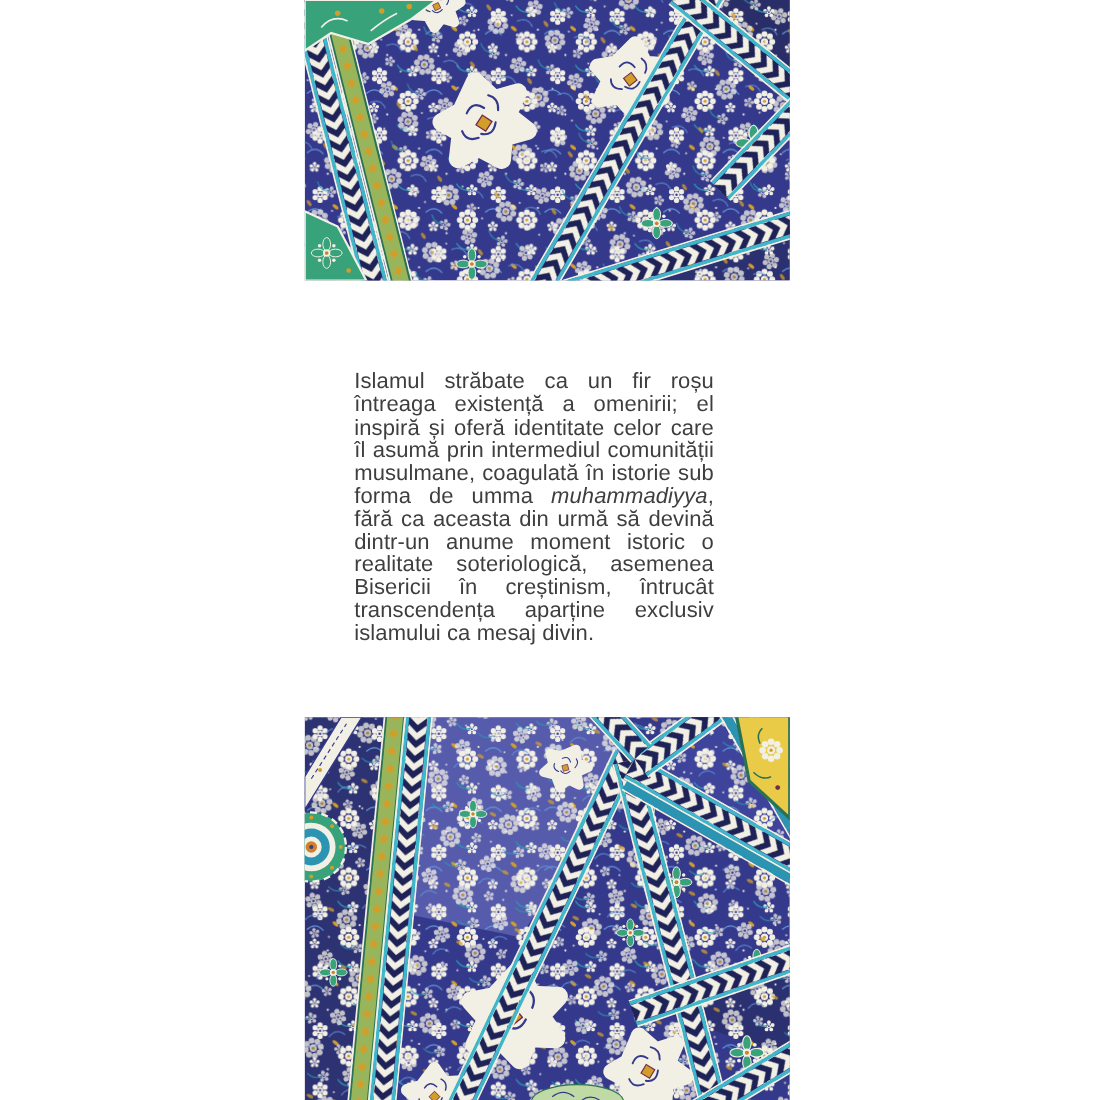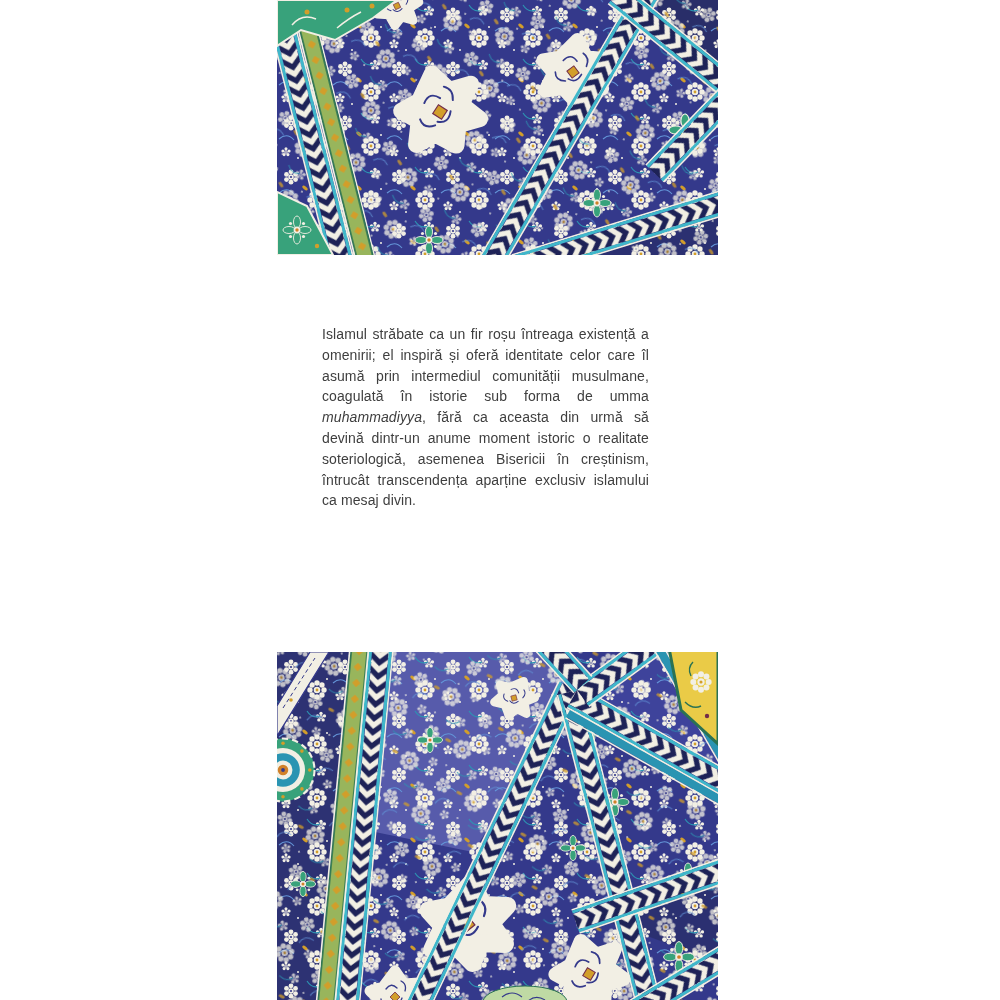--- a/index.html
+++ b/index.html
@@ -12,22 +12,22 @@
   body{
     width:1000px;height:1000px;position:relative;overflow:hidden;
     background:var(--page_bg);
     font-family:"Liberation Sans", sans-serif;
   }
   figure.mosaic{position:absolute;margin:0;padding:0;line-height:0;}
   .mosaic-top{left:277px;top:0;width:441px;height:255px;}
   .mosaic-bottom{left:277px;top:652px;width:441px;height:348px;}
   svg{display:block;}
   .body-text{
-    position:absolute;left:322px;top:324px;width:327px;margin:0;
-    font-size:14px;line-height:20.8px;letter-spacing:0.1px;
+    position:absolute;left:322px;top:337px;width:327px;margin:0;
+    font-size:20px;line-height:20.8px;letter-spacing:0.1px;
     text-align:justify;color:var(--text);
   }
   .body-text em{font-style:italic;}
   
   .f-navy{fill:var(--navy)} .f-cream{fill:var(--cream)} .f-teal{fill:var(--teal)}
   .f-gold{fill:var(--gold)} .f-green{fill:var(--green)} .f-dgreen{fill:var(--dgreen)}
   .f-greenband{fill:var(--greenband)} .f-chevdark{fill:var(--chevdark)} .f-orange{fill:var(--orange)}
   .f-yellow{fill:var(--yellow)} .f-periwinkle{fill:var(--periwinkle)} .f-field2{fill:var(--field2)}
   .f-darkcell{fill:var(--darkcell)} .f-palegreen{fill:var(--palegreen)} .f-maroon{fill:var(--maroon)}
   .f-teal2{fill:var(--teal2)}

